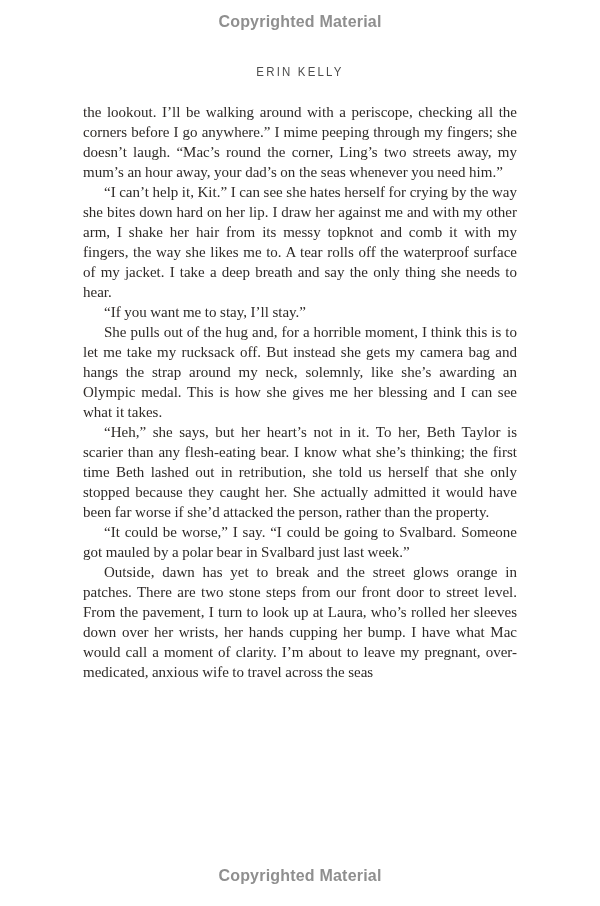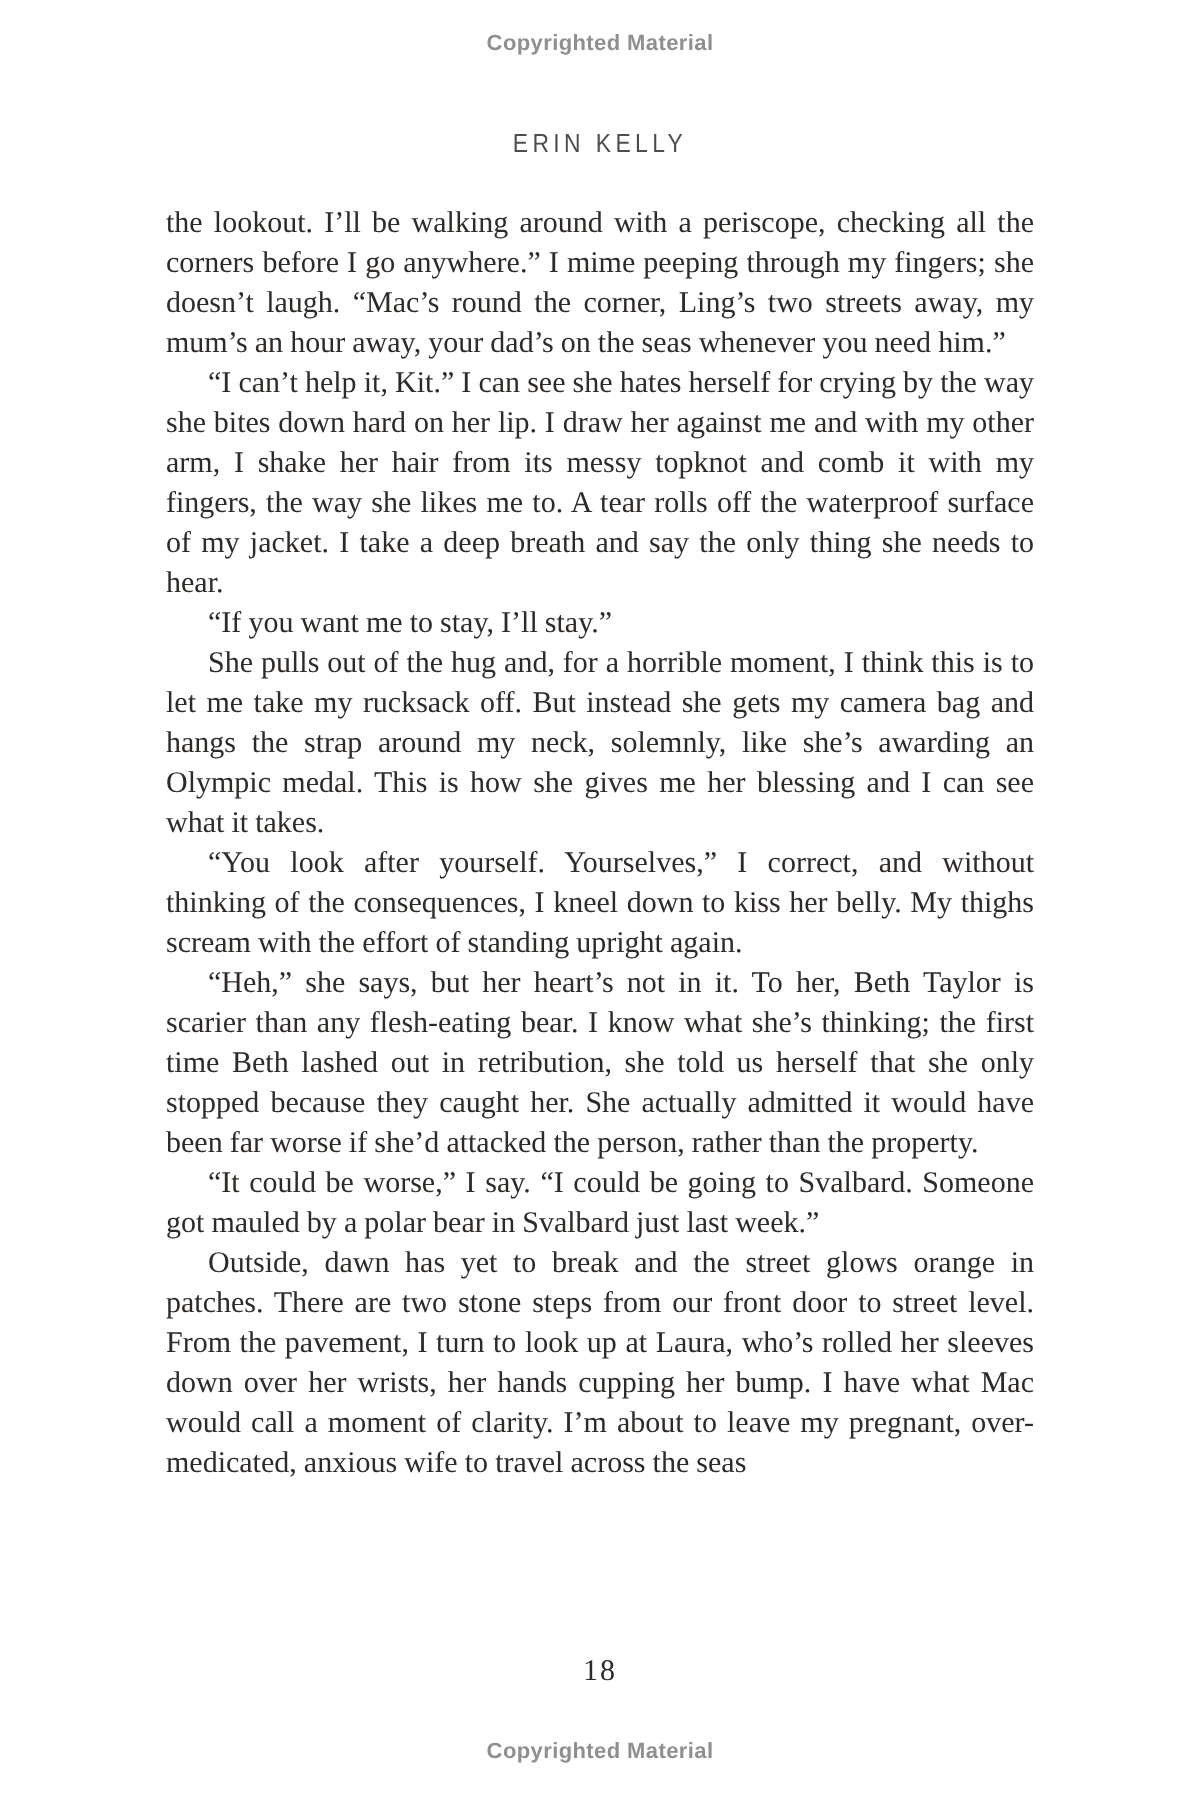--- a/index.html
+++ b/index.html
@@ -14,21 +14,21 @@
     background: #ffffff;
     overflow: hidden;
     font-family: "Liberation Serif", serif;
   }
   .copyright-banner {
     position: absolute;
     left: 0;
     width: 600px;
     text-align: center;
     font-family: "Liberation Sans", sans-serif;
-    font-size: 11px;
+    font-size: 16px;
     font-weight: 700;
     line-height: 14px;
     color: #8f8f8f;
     letter-spacing: 0.2px;
   }
   .copyright-top { top: 15px; }
   .copyright-bottom { top: 869px; }
   .running-header {
     position: absolute;
     top: 64px;
@@ -83,23 +83,21 @@
 
   <div class="copyright-banner copyright-top">Copyrighted Material</div>
 
   <div class="running-header">ERIN KELLY</div>
 
   <div class="body-text">
     <p class="no-indent">the lookout. I’ll be walking around with a periscope, checking all the corners before I go anywhere.” I mime peeping through my fingers; she doesn’t laugh. “Mac’s round the corner, Ling’s two streets away, my mum’s an hour away, your dad’s on the seas whenever you need him.”</p>
     <p>“I can’t help it, Kit.” I can see she hates herself for crying by the way she bites down hard on her lip. I draw her against me and with my other arm, I shake her hair from its messy topknot and comb it with my fingers, the way she likes me to. A tear rolls off the waterproof surface of my jacket. I take a deep breath and say the only thing she needs to hear.</p>
     <p>“If you want me to stay, I’ll stay.”</p>
     <p>She pulls out of the hug and, for a horrible moment, I think this is to let me take my rucksack off. But instead she gets my camera bag and hangs the strap around my neck, solemnly, like she’s awarding an Olympic medal. This is how she gives me her blessing and I can see what it takes.</p>
-    <p>“You look after yourself. Yourselves,” I correct, and without thinking of the consequences, I kneel down to kiss her belly. My thighs scream with the effort of standing upright again.</p>
     <p>“Heh,” she says, but her heart’s not in it. To her, Beth Taylor is scarier than any flesh-eating bear. I know what she’s thinking; the first time Beth lashed out in retribution, she told us herself that she only stopped because they caught her. She actually admitted it would have been far worse if she’d attacked the person, rather than the property.</p>
     <p>“It could be worse,” I say. “I could be going to Svalbard. Someone got mauled by a polar bear in Svalbard just last week.”</p>
     <p>Outside, dawn has yet to break and the street glows orange in patches. There are two stone steps from our front door to street level. From the pavement, I turn to look up at Laura, who’s rolled her sleeves down over her wrists, her hands cupping her bump. I have what Mac would call a moment of clarity. I’m about to leave my pregnant, over-medicated, anxious wife to travel across the seas</p>
   </div>
 
-  <div class="page-number">18</div>
 
   <div class="copyright-banner copyright-bottom">Copyrighted Material</div>
 
 </div>
 
 </body></html>

